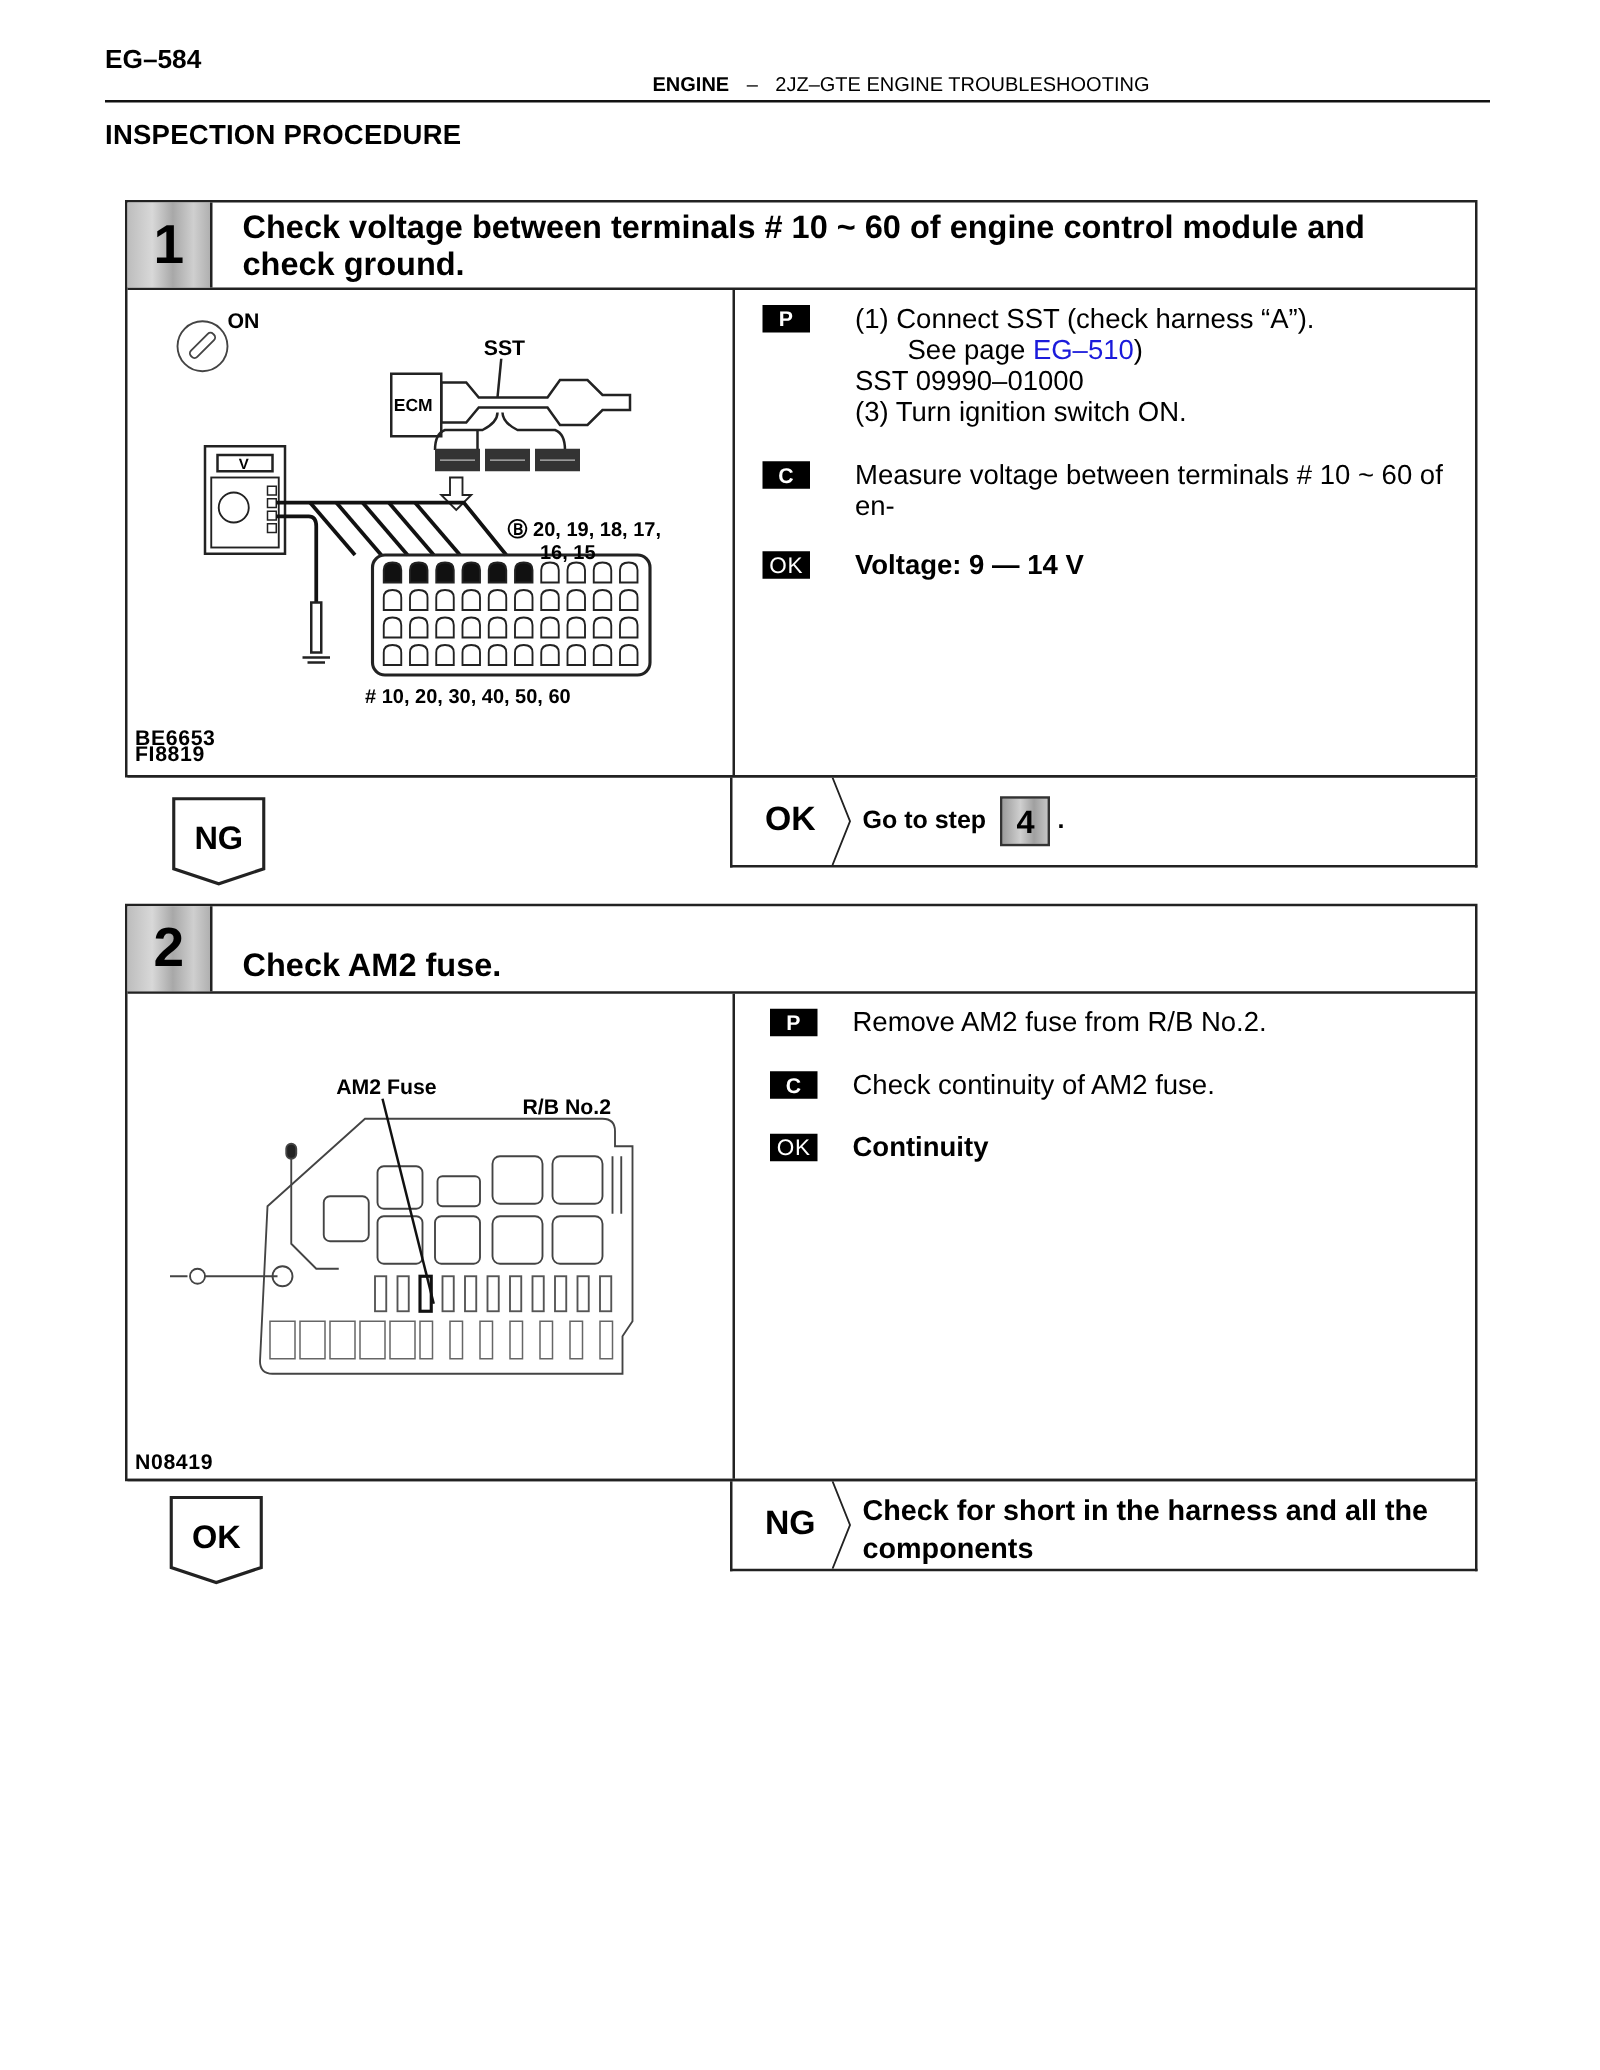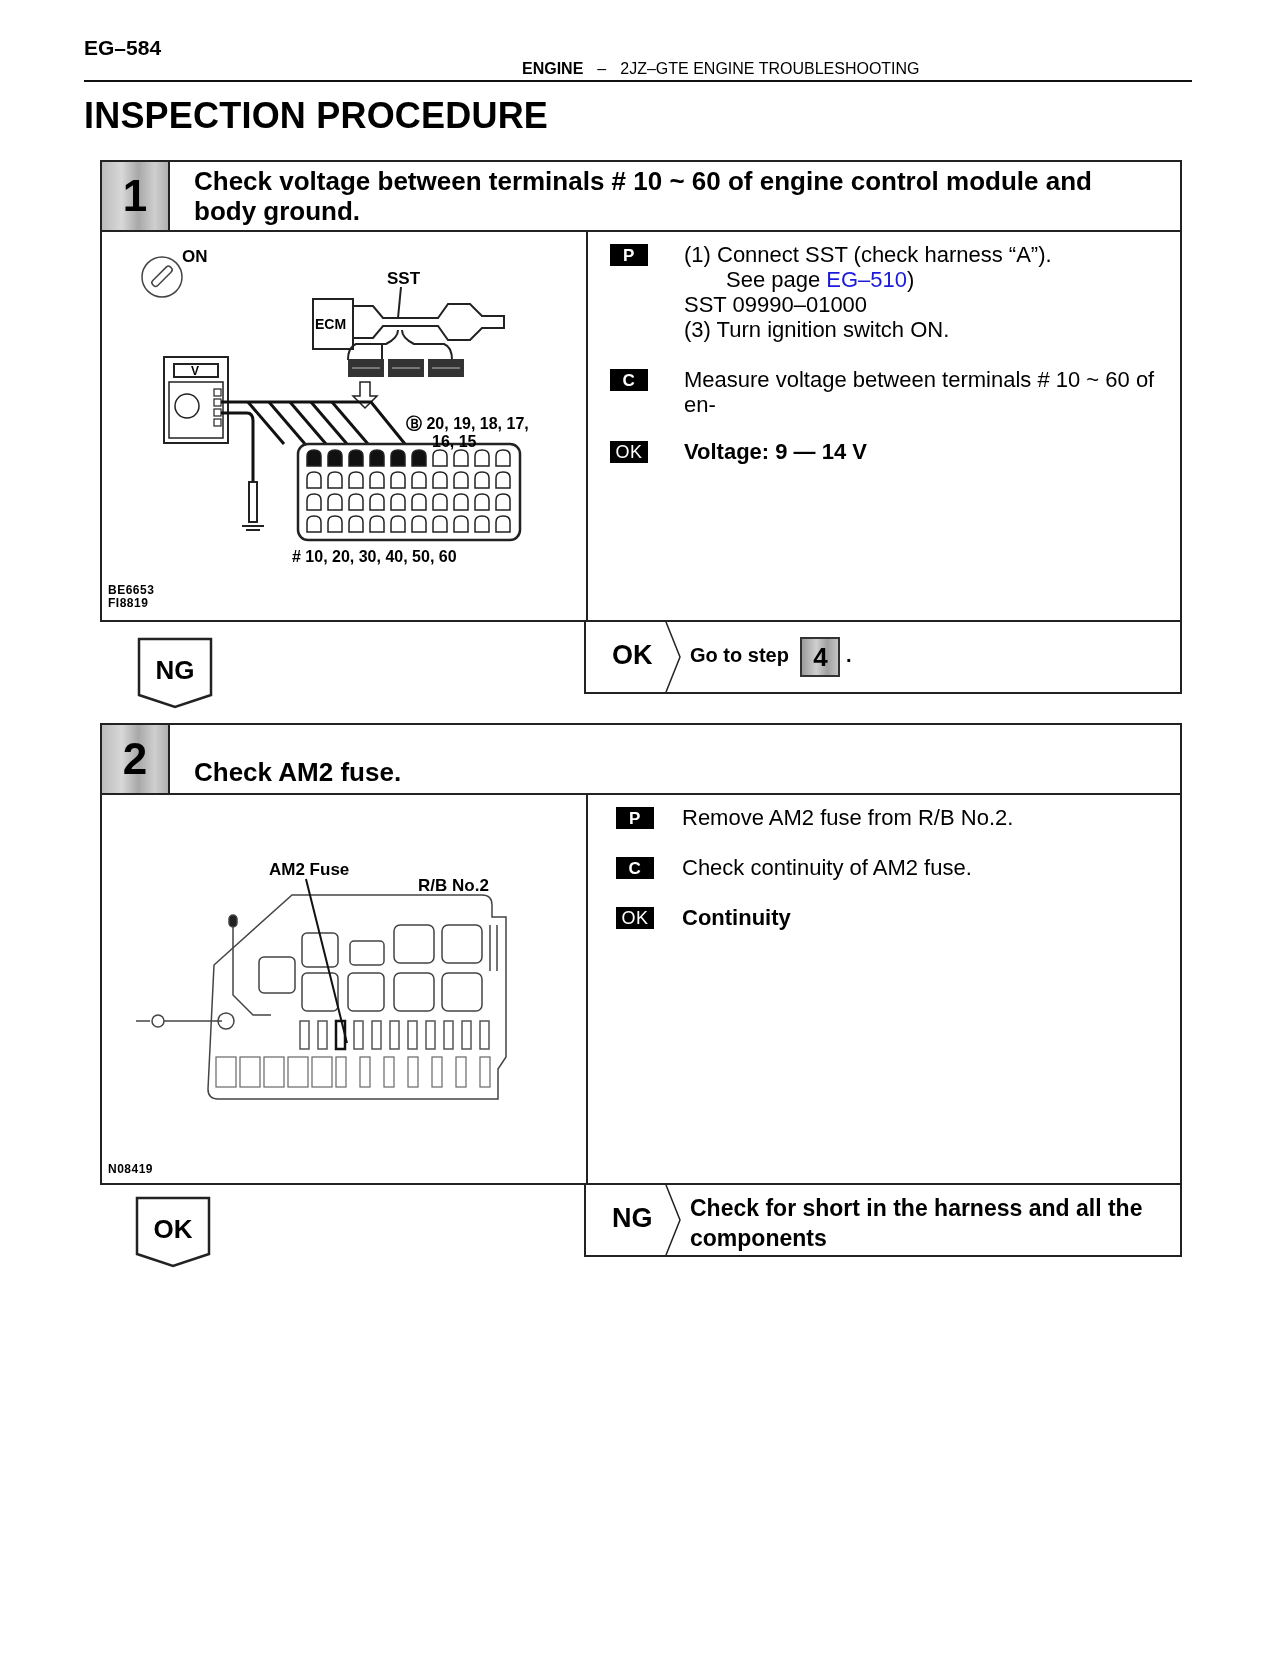--- a/index.html
+++ b/index.html
@@ -6,21 +6,21 @@
   body { width:1280px; height:1656px; position:relative; overflow:hidden;
          font-family:"Liberation Sans", sans-serif; color:#000; }
   .abs { position:absolute; }
 
   
   .page-num { left:84px; top:36px; font-size:21px; font-weight:bold; }
   .running-head { left:522px; top:60px; font-size:16px; white-space:nowrap; }
   .running-head .sec { font-weight:bold; }
   .running-head .dash { margin:0 14px; }
   .header-rule { left:84px; top:80px; width:1108px; height:0; border-top:2px solid #111; }
-  .doc-title { left:84px; top:95px; font-size:36px; font-weight:bold; letter-spacing:0.2px; }
+  .doc-title { left:84px; top:95px; font-size:22px; font-weight:bold; letter-spacing:0.2px; }
 
   
   .step-frame { border:2px solid #222; box-sizing:border-box; }
   .step-head { border-bottom:2px solid #222; box-sizing:border-box; display:flex; }
   .step-num { width:68px; flex:none; border-right:2px solid #222; box-sizing:border-box;
               background:linear-gradient(90deg,#bdbdbd,#d8d8d8 30%,#a8a8a8 55%,#cfcfcf 80%,#b0b0b0);
               display:flex; align-items:center; justify-content:center;
               font-size:44px; font-weight:bold; }
   .step-title { padding:4px 0 0 24px; font-size:26px; font-weight:bold; line-height:30px; }
   .vdiv { border-left:2px solid #222; }
@@ -36,39 +36,39 @@
   
   .pent { width:76px; height:72px; }
   .pent-label { position:absolute; left:0; top:18px; width:76px; text-align:center;
                 font-size:26px; font-weight:bold; }
   .result-box { border:2px solid #222; box-sizing:border-box; border-top:none; }
   .res-label { font-size:27px; font-weight:bold; }
   .mini-step { display:inline-flex; width:40px; height:40px; border:2px solid #333;
                background:linear-gradient(90deg,#9c9c9c,#cfcfcf 40%,#a0a0a0 70%,#c4c4c4);
                align-items:center; justify-content:center; font-size:26px; font-weight:bold;
                vertical-align:middle; box-sizing:border-box; }
-  .fig-code { font-size:12px; font-weight:bold; letter-spacing:0.5px; line-height:13px; }
+  .fig-code { font-size:17px; font-weight:bold; letter-spacing:0.5px; line-height:13px; }
   .diag-label { font-weight:bold; font-size:17px; white-space:nowrap; }
 </style>
 </head>
 <body>
 
 <div class="abs page-num">EG–584</div>
 <div class="abs running-head">
   <span class="sec">ENGINE</span><span class="dash">–</span><span>2JZ–GTE ENGINE TROUBLESHOOTING</span>
 </div>
 <div class="abs header-rule"></div>
 <div class="abs doc-title">INSPECTION PROCEDURE</div>
 
 <div class="abs step-frame" style="left:100px; top:160px; width:1082px; height:462px;">
   <div class="step-head" style="height:70px;">
     <div class="step-num">1</div>
     <div class="step-title">
       <div>Check voltage between terminals # 10 ~ 60 of engine control module and</div>
-      <div>body ground.</div>
+      <div>check ground.</div>
     </div>
   </div>
 
   <div class="abs" style="left:0; top:70px; width:486px; height:388px;">
     <svg width="486" height="388">
 
       <g>
         <circle cx="60" cy="45" r="20" fill="none" stroke="#444" stroke-width="1.5"></circle>
         <rect x="48" y="41" width="25" height="7" rx="3" transform="rotate(-45 60 45)" fill="none" stroke="#444" stroke-width="1.5"></rect>
       </g>

